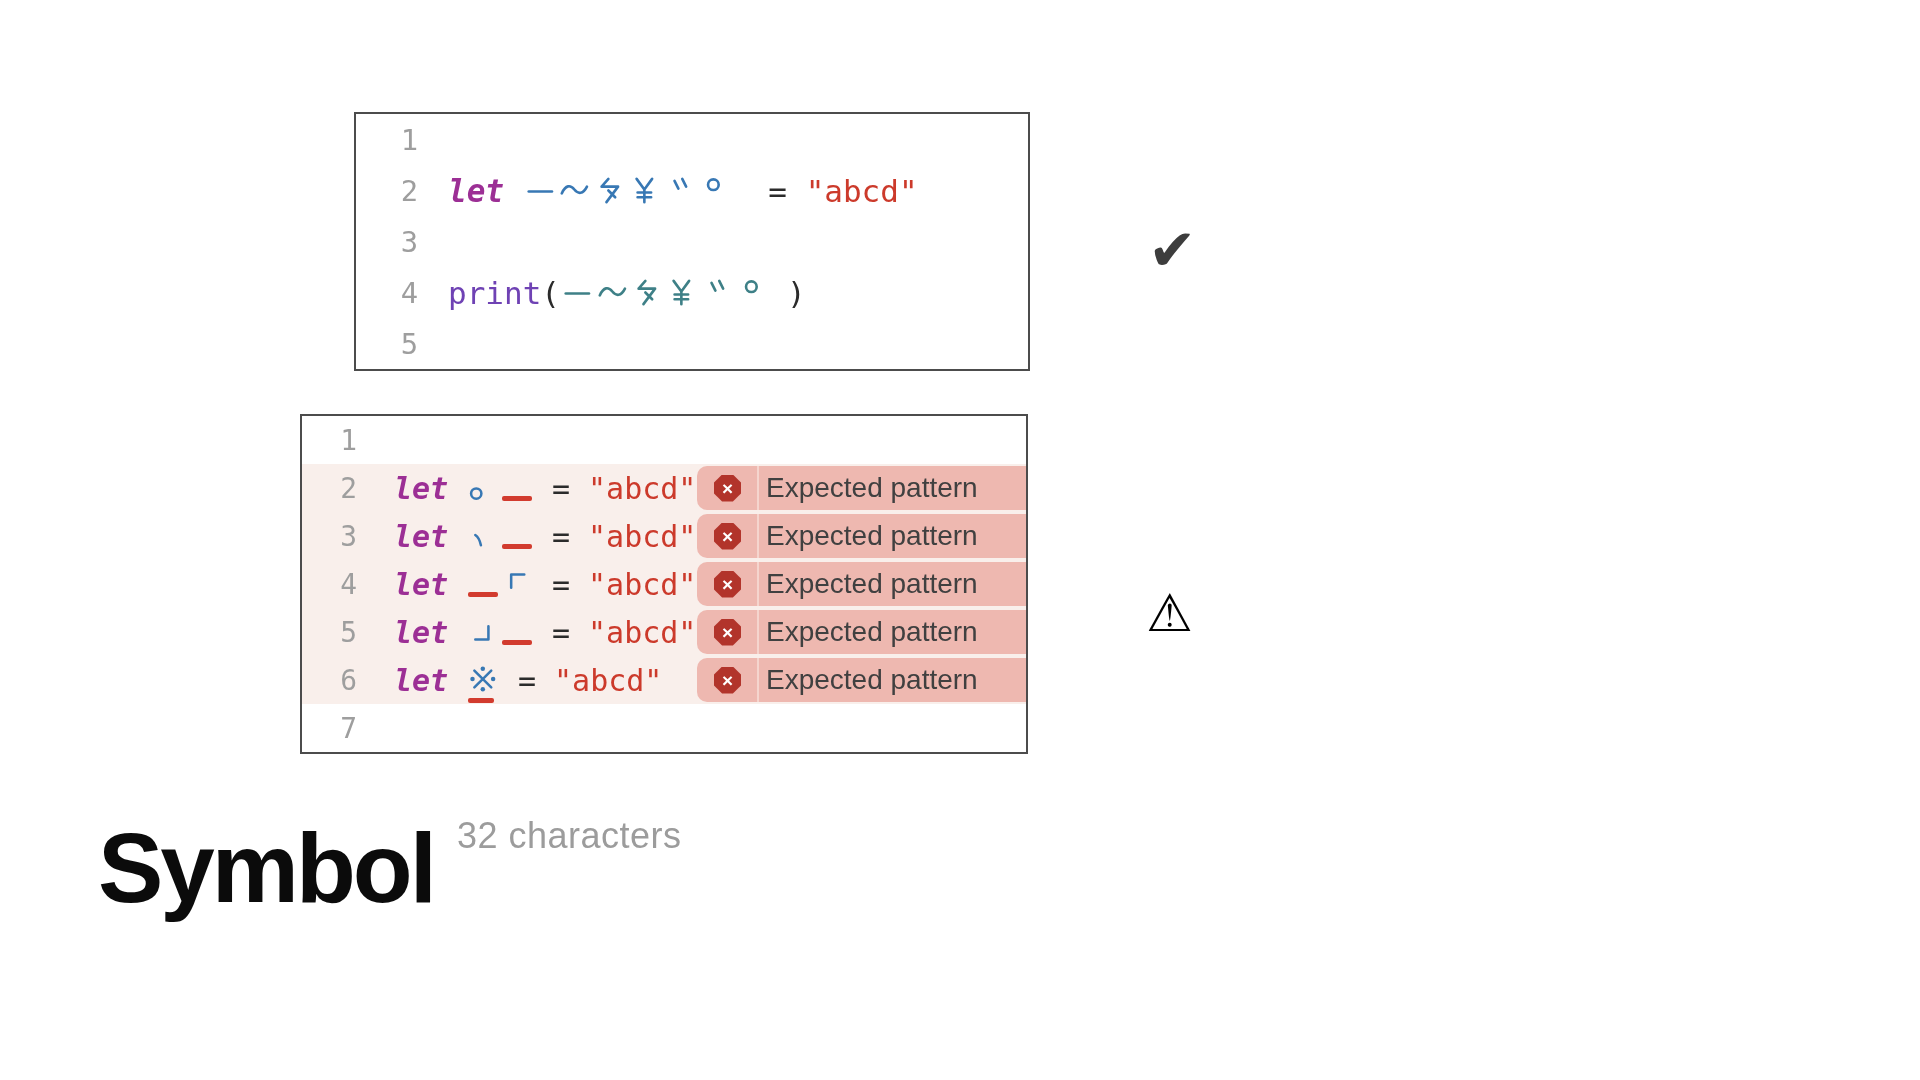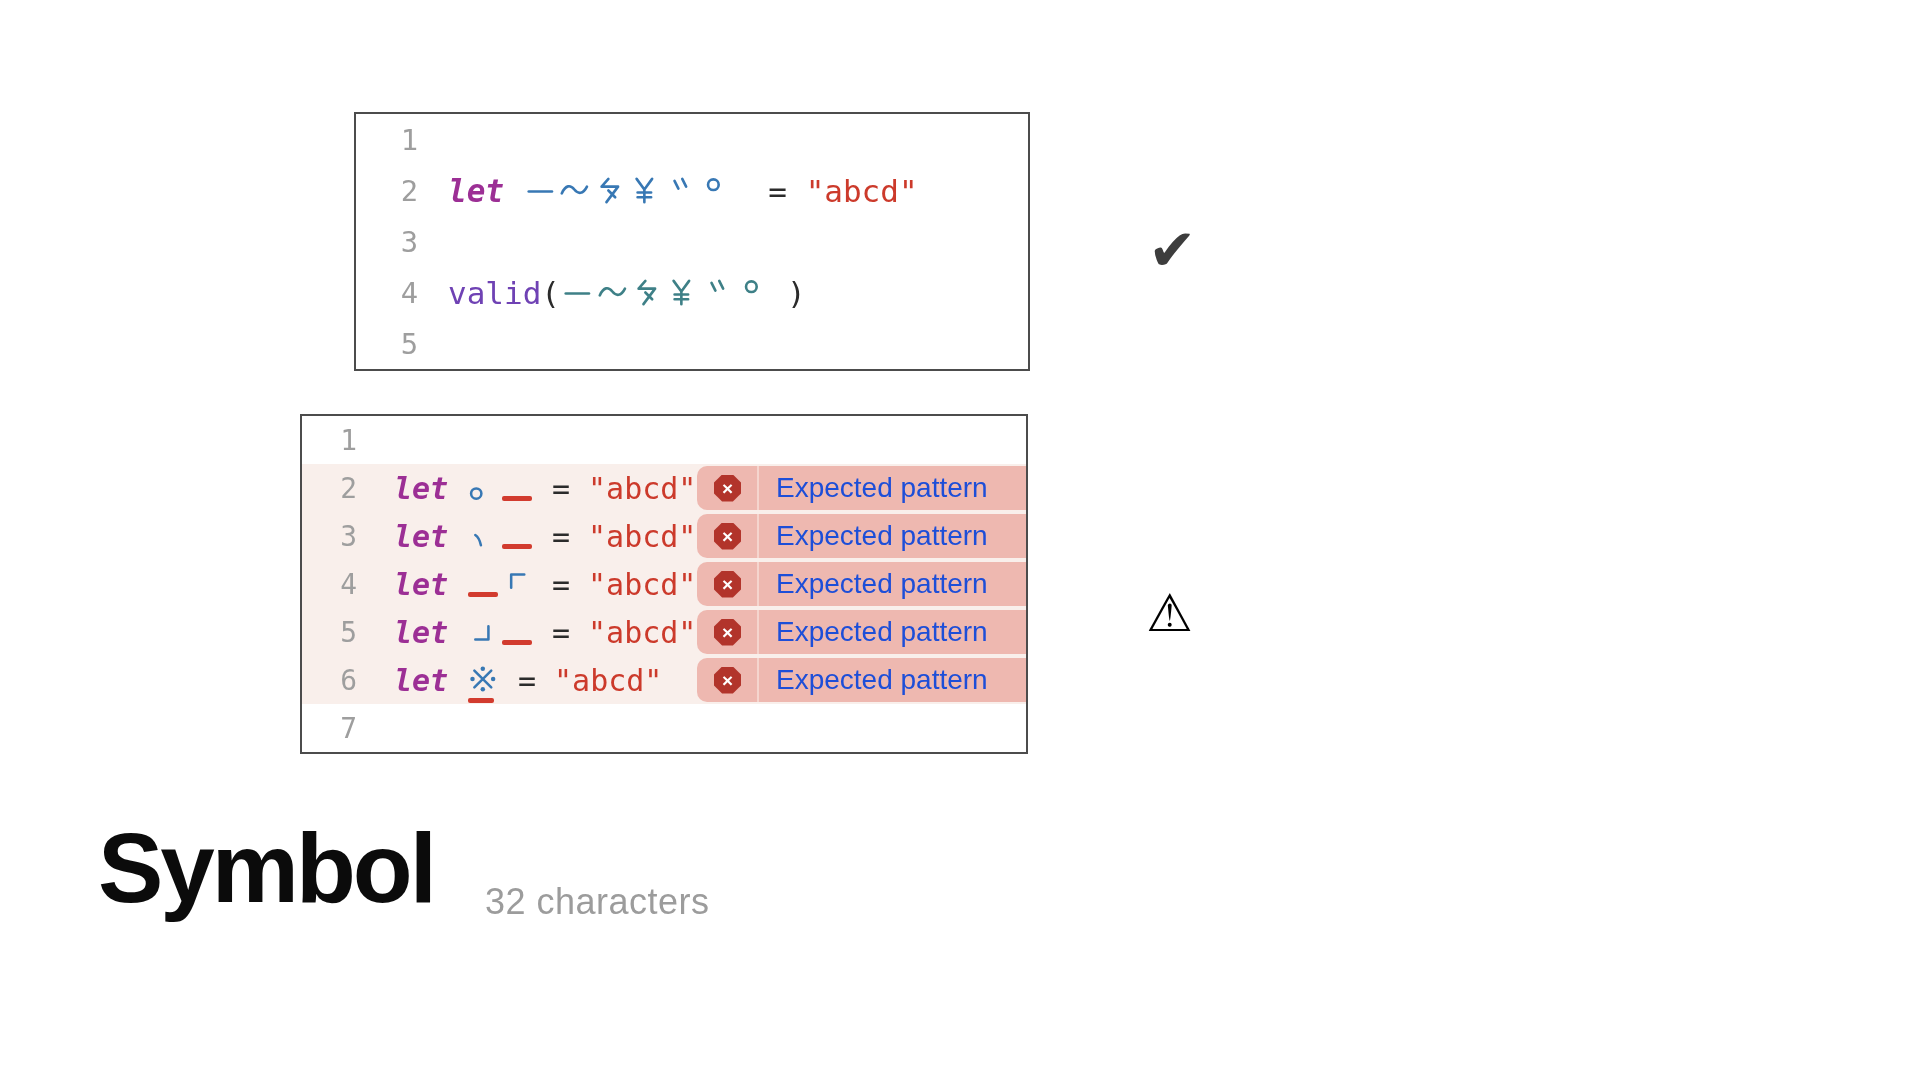--- a/index.html
+++ b/index.html
@@ -45,34 +45,34 @@
 
   
   .err-chip{position:absolute;left:395px;right:0;top:2px;bottom:2px;
             background:var(--error_chip_bg,#eeb8b0);border-radius:10px 0 0 10px;
             display:flex;align-items:center;font-family:"Liberation Sans",sans-serif;}
   .err-badge{flex:none;width:27px;height:27px;margin-left:17px;background:var(--error_badge,#b2342b);
              color:#ffffff;font-size:19px;font-weight:bold;line-height:1;
              display:flex;align-items:center;justify-content:center;
              clip-path:polygon(30% 0,70% 0,100% 30%,100% 70%,70% 100%,30% 100%,0 70%,0 30%);}
   .err-div{flex:none;width:2px;align-self:stretch;background:#f5d5ce;margin-left:16px;}
-  .err-label{margin-left:17px;font-size:28px;color:#1d4ed8;white-space:nowrap;}
+  .err-label{margin-left:7px;font-size:28px;color:#404040;white-space:nowrap;}
 
   
   .note{position:absolute;display:flex;align-items:center;height:62px;
         font-size:45px;color:#111111;letter-spacing:0.3px;}
   .note-valid{left:1148px;top:222px;}
   .note-invalid{left:1146px;top:584px;}
   .check-glyph{font-size:58px;font-weight:bold;color:#3d3d3d;margin-right:24px;
                font-family:"DejaVu Sans",sans-serif;transform:translateY(-3px);}
   .warn-glyph{font-size:52px;color:#000000;margin-right:22px;
               font-family:"DejaVu Sans",sans-serif;transform:translateY(-2px);}
 
   
-  .footer{position:absolute;left:98px;top:815px;display:flex;align-items:flex-end;gap:51px;}
+  .footer{position:absolute;left:98px;top:815px;display:flex;align-items:flex-start;gap:23px;}
   .footer-title{font-size:98px;font-weight:bold;color:#0b0b0b;letter-spacing:-3px;line-height:1.1;}
   .footer-count{font-size:36px;color:#9c9c9c;letter-spacing:0.5px;}
 </style>
 </head>
 <body>
 
 <div class="slide">
 
   <div class="code-block" id="valid-block">
       <div class="code-line"><span class="lnum">1</span><span class="code"></span></div>
@@ -83,21 +83,21 @@
               </svg></span><span class="glyph"><svg viewBox="0 0 32 32">
                 <path d="M15 4 L8 12 M8 12 H25 L13 28 M15 16 L22 23"></path>
               </svg></span><span class="glyph"><svg viewBox="0 0 32 32">
                 <path d="M8 4 L16 15 L24 4 M16 15 V28 M9 18 H23 M9 23 H23"></path>
               </svg></span><span class="glyph"><svg viewBox="0 0 32 32">
                 <path d="M11 6 L15 14 M19 4 L23 12"></path>
               </svg></span><span class="glyph"><svg viewBox="0 0 32 32">
                 <circle cx="16" cy="10" r="5.5"></circle>
               </svg></span></span><span class="tok-plain">  = </span><span class="tok-string">"abcd"</span></span></div>
       <div class="code-line"><span class="lnum">3</span><span class="code"></span></div>
-      <div class="code-line"><span class="lnum">4</span><span class="code"><span class="tok-function">valid</span><span class="tok-plain">(</span><span class="tok-identifier"><span class="glyph"><svg viewBox="0 0 32 32">
+      <div class="code-line"><span class="lnum">4</span><span class="code"><span class="tok-function">print</span><span class="tok-plain">(</span><span class="tok-identifier"><span class="glyph"><svg viewBox="0 0 32 32">
                 <path d="M4 17 H28"></path>
               </svg></span><span class="glyph"><svg viewBox="0 0 32 32">
                 <path d="M3 19 C 7 10, 12 10, 16 15 C 20 20, 25 20, 29 12"></path>
               </svg></span><span class="glyph"><svg viewBox="0 0 32 32">
                 <path d="M15 4 L8 12 M8 12 H25 L13 28 M15 16 L22 23"></path>
               </svg></span><span class="glyph"><svg viewBox="0 0 32 32">
                 <path d="M8 4 L16 15 L24 4 M16 15 V28 M9 18 H23 M9 23 H23"></path>
               </svg></span><span class="glyph"><svg viewBox="0 0 32 32">
                 <path d="M11 6 L15 14 M19 4 L23 12"></path>
               </svg></span><span class="glyph"><svg viewBox="0 0 32 32">

